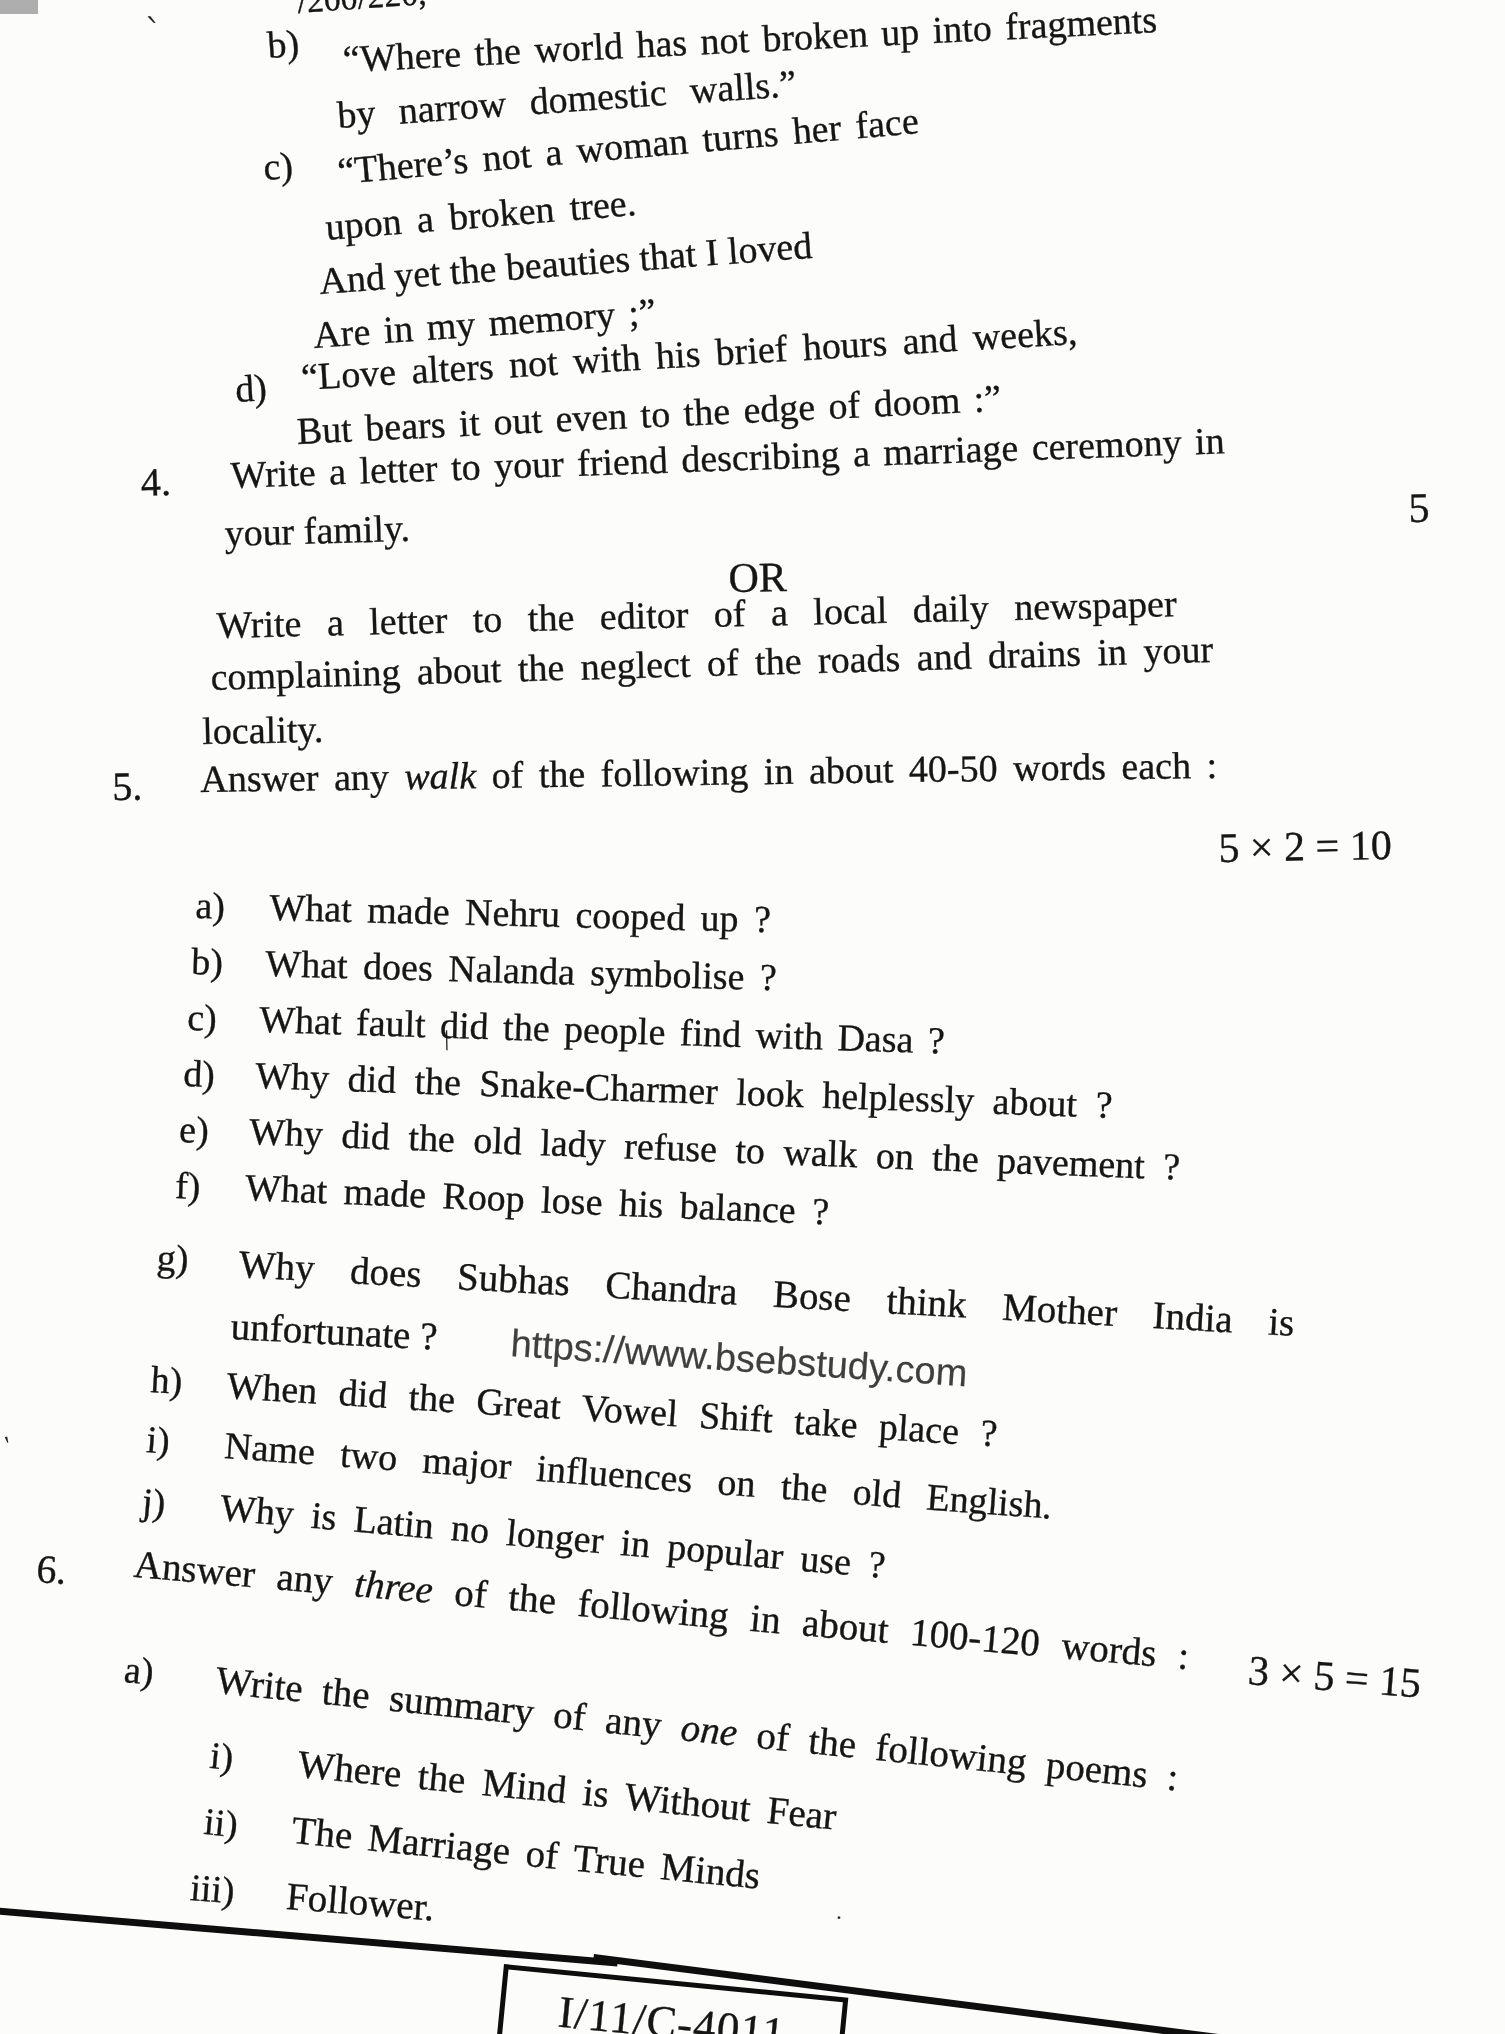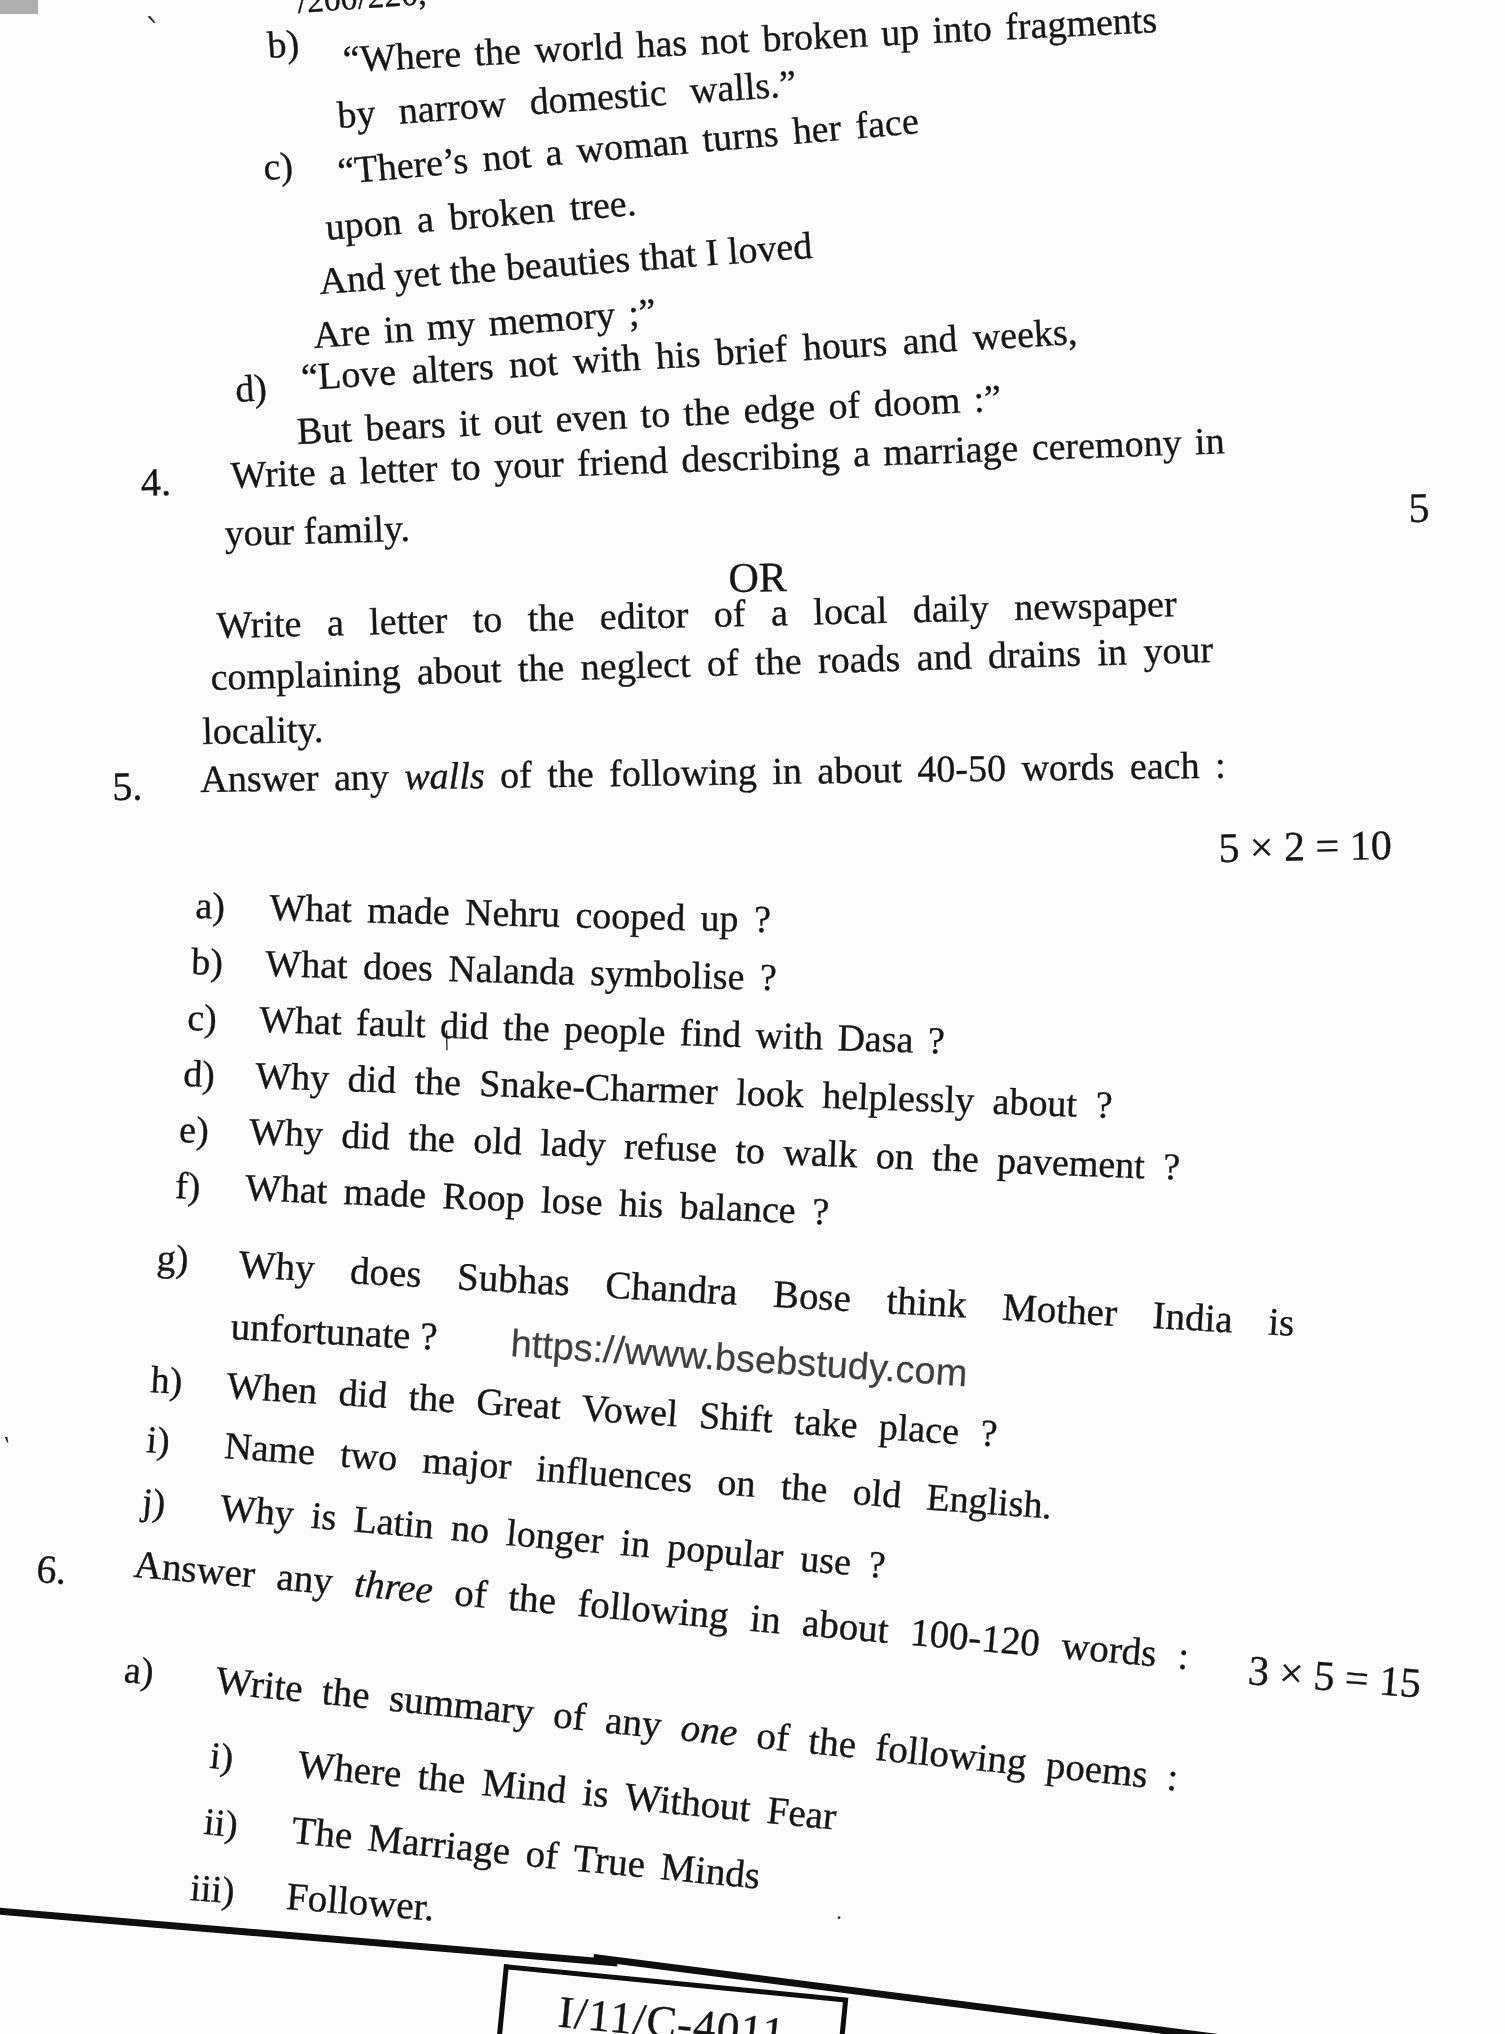--- a/index.html
+++ b/index.html
@@ -58,21 +58,21 @@
   <div class="ln" style="left:1408px;top:486px;font-size:42px;transform:rotate(-1deg);">5</div>
   <div class="ln" style="left:224px;top:514px;font-size:38px;transform:rotate(-1.6deg);">your family.</div>
 
   <div class="ln" style="left:728px;top:556px;font-size:42px;transform:rotate(-1deg);">OR</div>
 
   <div class="ln" style="left:216px;top:606px;font-size:38px;transform:rotate(-1.3deg);word-spacing:16px;">Write a letter to the editor of a local daily newspaper</div>
   <div class="ln" style="left:210px;top:658px;font-size:38px;transform:rotate(-1.6deg);word-spacing:7px;">complaining about the neglect of the roads and drains in your</div>
   <div class="ln" style="left:202px;top:712px;font-size:38px;transform:rotate(-1deg);">locality.</div>
 
   <div class="ln" style="left:112px;top:766px;font-size:40px;transform:rotate(-1deg);">5.</div>
-  <div class="ln" style="left:200px;top:760px;font-size:38px;transform:rotate(-0.8deg);word-spacing:6px;"><span>Answer any </span><span class="em">walls</span><span> of the following in about 40-50 words each :</span></div>
+  <div class="ln" style="left:200px;top:760px;font-size:38px;transform:rotate(-0.8deg);word-spacing:6px;"><span>Answer any </span><span class="em">walk</span><span> of the following in about 40-50 words each :</span></div>
   <div class="ln" style="left:1218px;top:826px;font-size:42px;transform:rotate(-1deg);">5 × 2 = 10</div>
 
   <div class="ln" style="left:196px;top:886px;font-size:38px;transform:rotate(1.4deg);">a)</div>
   <div class="ln" style="left:270px;top:888px;font-size:38px;transform:rotate(1.4deg);word-spacing:6px;">What made Nehru cooped up ?</div>
 
   <div class="ln" style="left:192px;top:942px;font-size:38px;transform:rotate(1.6deg);">b)</div>
   <div class="ln" style="left:266px;top:944px;font-size:38px;transform:rotate(1.6deg);word-spacing:6px;">What does Nalanda symbolise ?</div>
 
   <div class="ln" style="left:188px;top:998px;font-size:38px;transform:rotate(1.8deg);">c)</div>
   <div class="ln" style="left:260px;top:1000px;font-size:38px;transform:rotate(1.8deg);word-spacing:5px;">What fault did the people find with Dasa ?</div>

